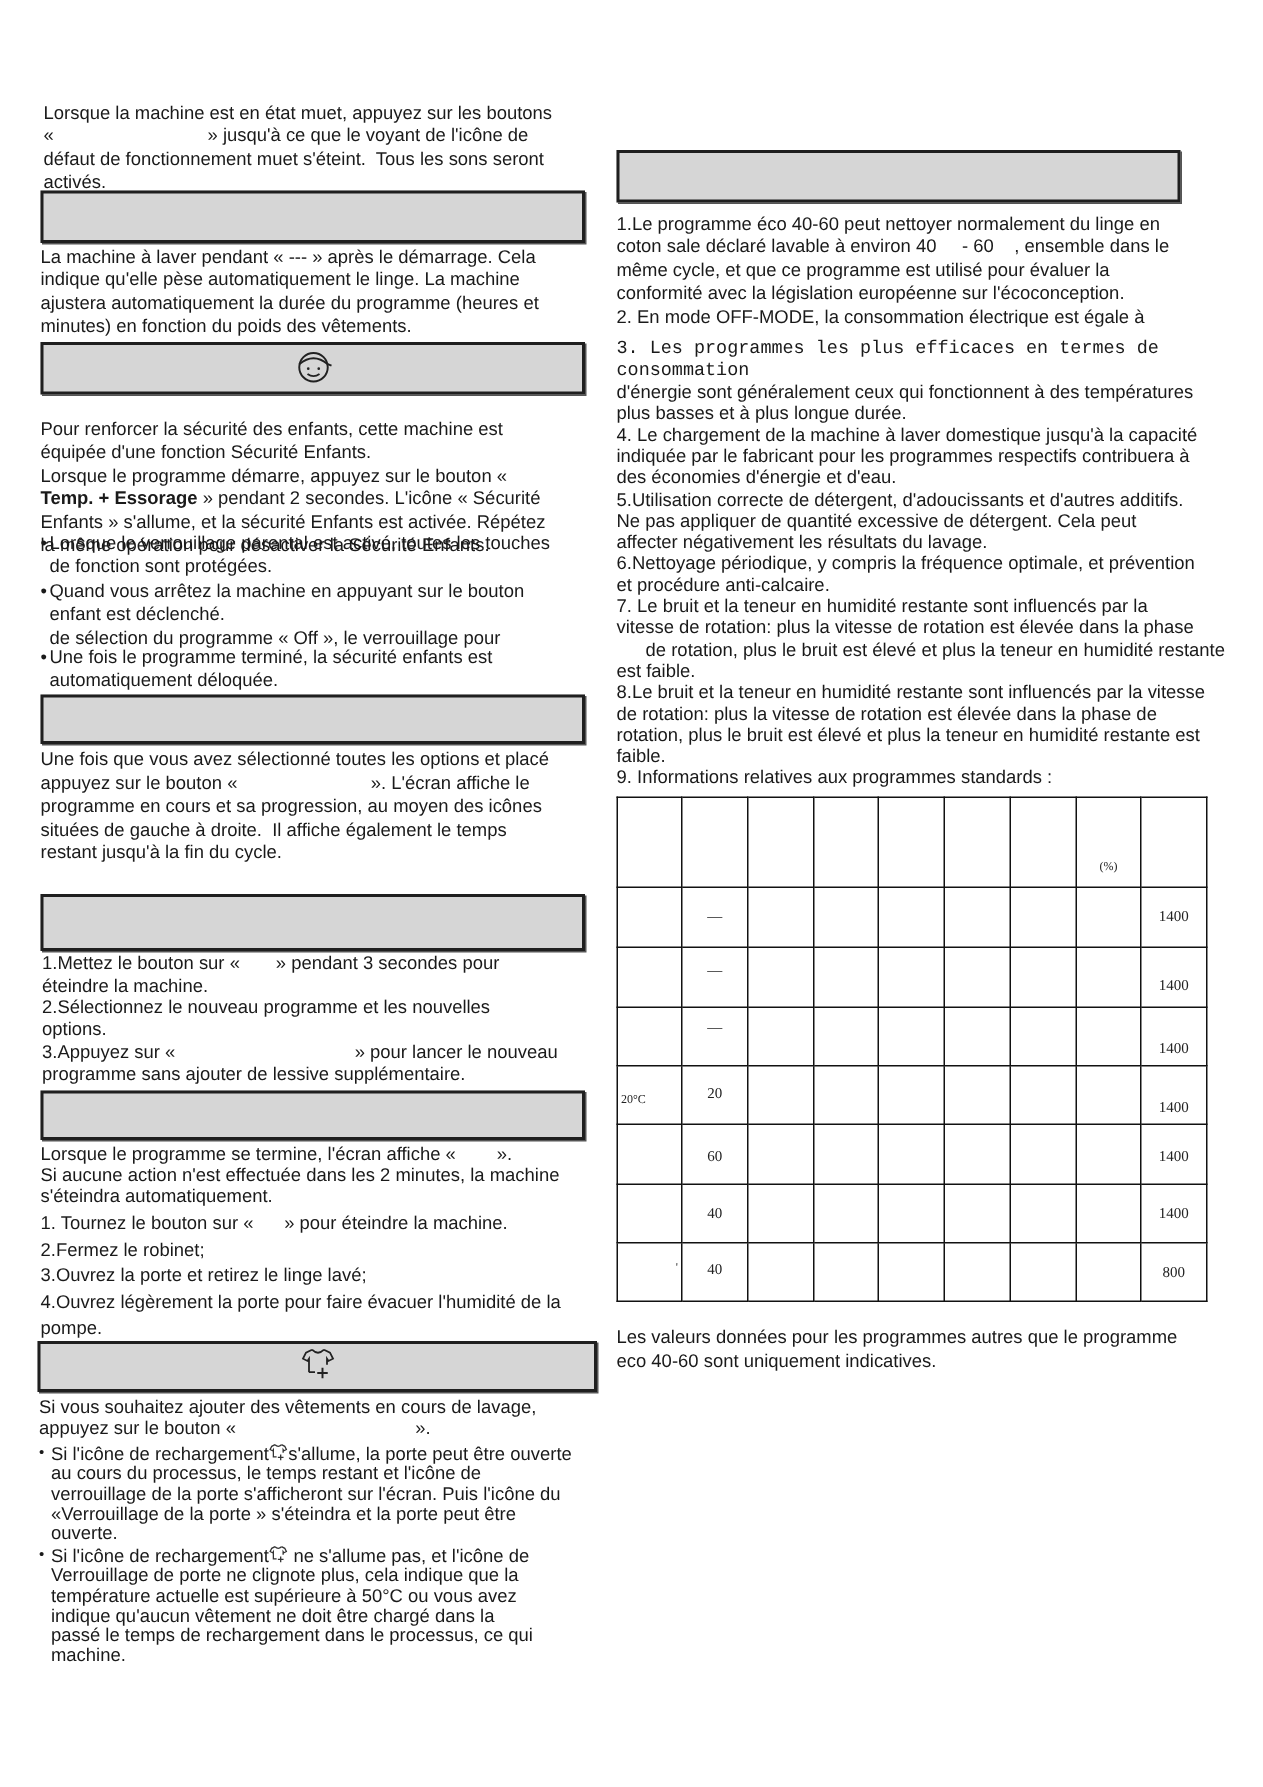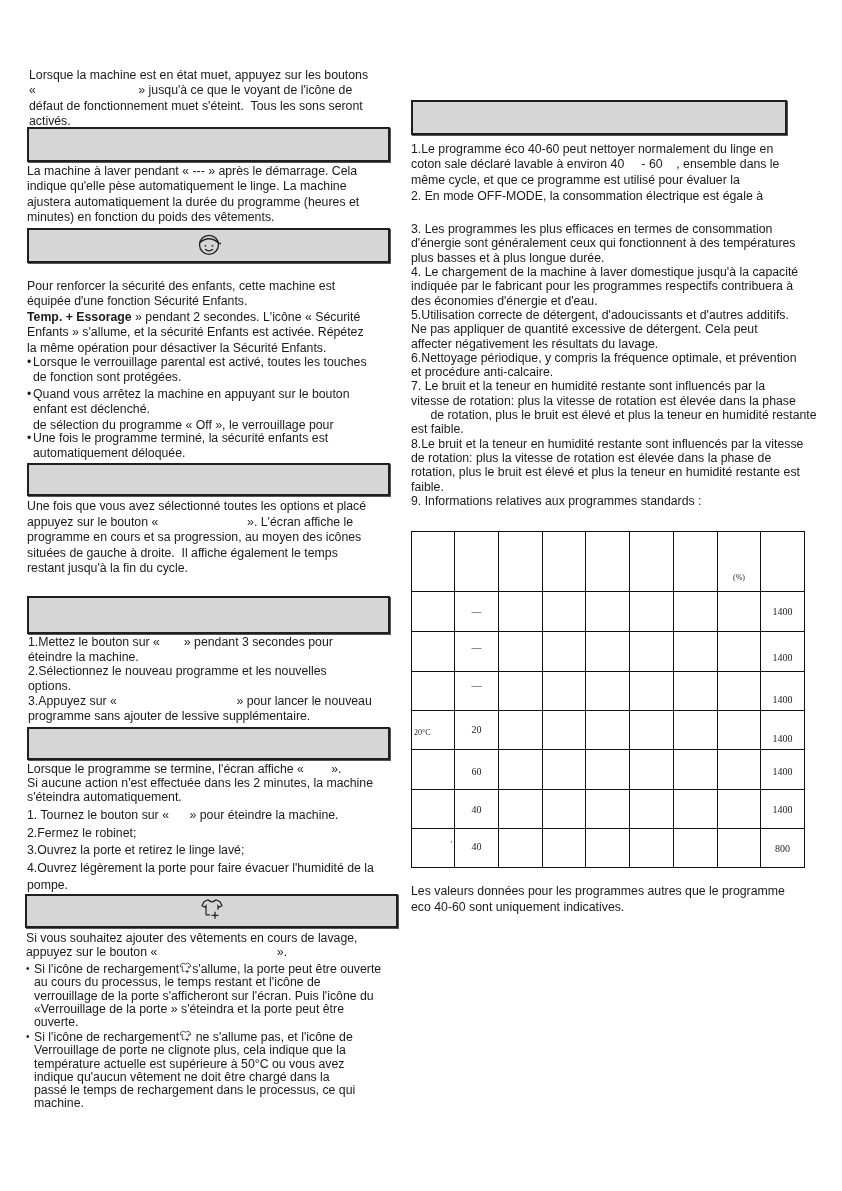--- a/index.html
+++ b/index.html
@@ -43,20 +43,21 @@
       <path d="M4.5 12 Q14 4 23.5 12 L26 13" fill="none" stroke="#222" stroke-width="1.3"></path>
       <circle cx="10.5" cy="15" r="0.9" fill="#222"></circle>
       <circle cx="17.5" cy="15" r="0.9" fill="#222"></circle>
       <path d="M10 18.5 Q14 21.5 18 18.5" fill="none" stroke="#222" stroke-width="1.2"></path>
     </svg>
   </span>
 </div>
 <div class="para" style="left:27px; top:279px; width:365px;">
   <div>Pour renforcer la sécurité des enfants, cette machine est</div>
   <div>équipée d'une fonction Sécurité Enfants.</div>
+  <div>Lorsque le programme démarre, appuyez sur le bouton «</div>
   <div><b class="bold">Temp.  + Essorage</b><span> » pendant 2 secondes. L'icône « Sécurité</span></div>
   <div>Enfants » s'allume, et la sécurité Enfants est activée. Répétez</div>
   <div>la même opération pour désactiver la Sécurité Enfants.</div>
 </div>
 
 <div class="bullet" style="left:27px; top:355px; width:365px;">
   <span class="dot">•</span>
   <span class="txt">Lorsque le verrouillage parental est activé, toutes les touches</span>
   <span class="txt">de fonction sont protégées.</span>
 </div>
@@ -154,22 +155,23 @@
   <span class="txt" style="padding-left:8px;">machine.</span>
 </div>
 
 <div class="bar" style="left:411px; top:100px; width:376px; height:35px;">
   <span></span>
 </div>
 <div class="para" style="left:411px; top:142px; width:425px; line-height:15.3px;">
   <div>1.Le programme éco 40-60 peut nettoyer normalement du linge en</div>
   <div style="white-space:pre;">coton sale déclaré lavable à environ 40     - 60    , ensemble dans le</div>
   <div>même cycle, et que ce programme est utilisé pour évaluer la</div>
+  <div>conformité avec la législation européenne sur l'écoconception.</div>
   <div style="margin-top:1px;">2. En mode OFF-MODE, la consommation électrique est égale à</div>
-  <div style="margin-top:18px; line-height:14.3px;">3. Les programmes les plus efficaces en termes de consommation</div>
+  <div style="margin-top:6px; line-height:14.3px;font-family:Liberation Mono, monospace;">3. Les programmes les plus efficaces en termes de consommation</div>
   <div style="line-height:14.3px;">d'énergie sont généralement ceux qui fonctionnent à des températures</div>
   <div style="line-height:14.3px;">plus basses et à plus longue durée.</div>
   <div style="line-height:14.3px;">4. Le chargement de la machine à laver domestique jusqu'à la capacité</div>
   <div style="line-height:14.3px;">indiquée par le fabricant pour les programmes respectifs contribuera à</div>
   <div style="line-height:14.3px;">des économies d'énergie et d'eau.</div>
   <div style="line-height:14.3px;">5.Utilisation correcte de détergent, d'adoucissants et d'autres additifs.</div>
   <div style="line-height:14.3px;">Ne pas appliquer de quantité excessive de détergent.  Cela peut</div>
   <div style="line-height:14.3px;">affecter négativement les résultats du lavage.</div>
   <div style="line-height:14.3px;">6.Nettoyage périodique, y compris la fréquence optimale, et prévention</div>
   <div style="line-height:14.3px;">et procédure anti-calcaire.</div>

